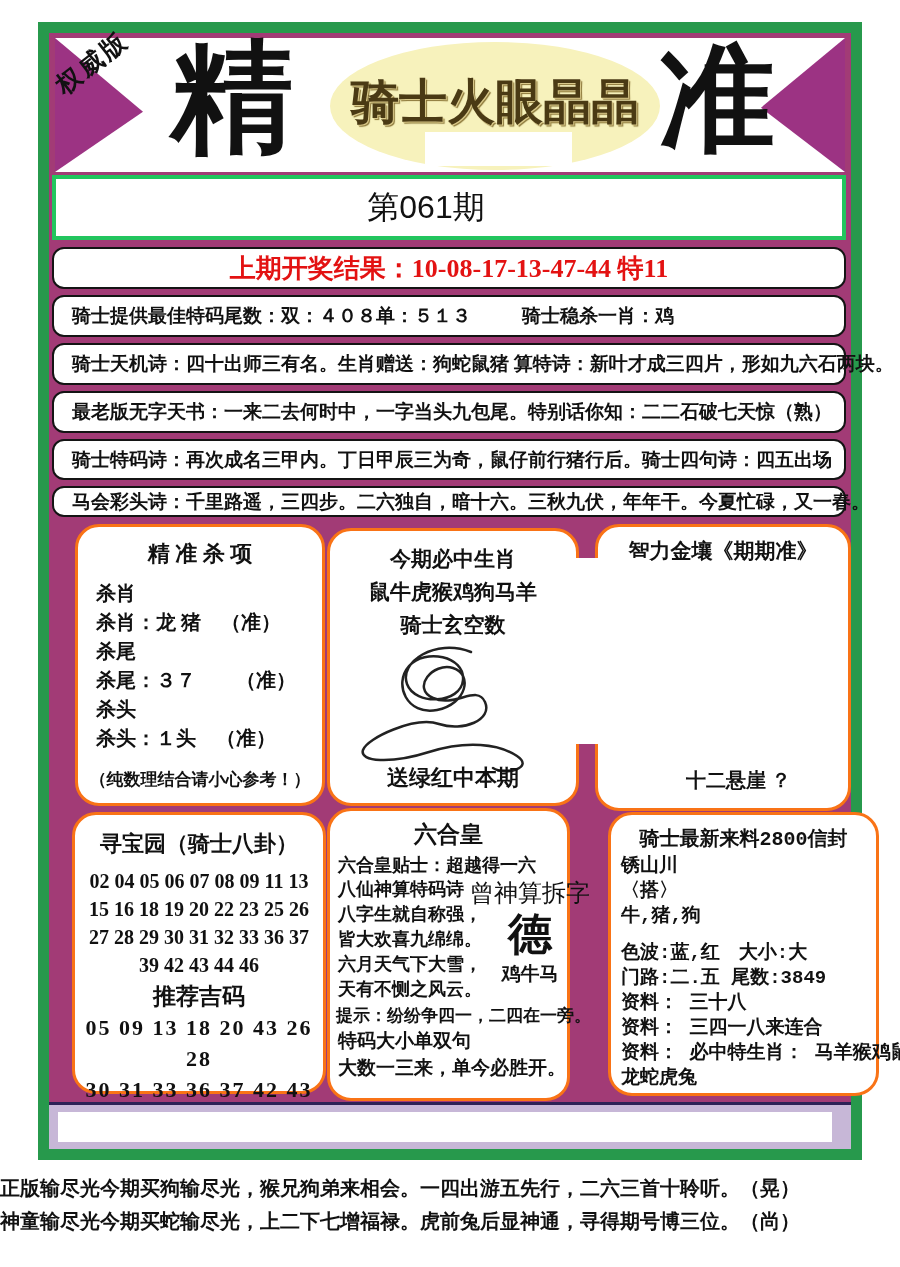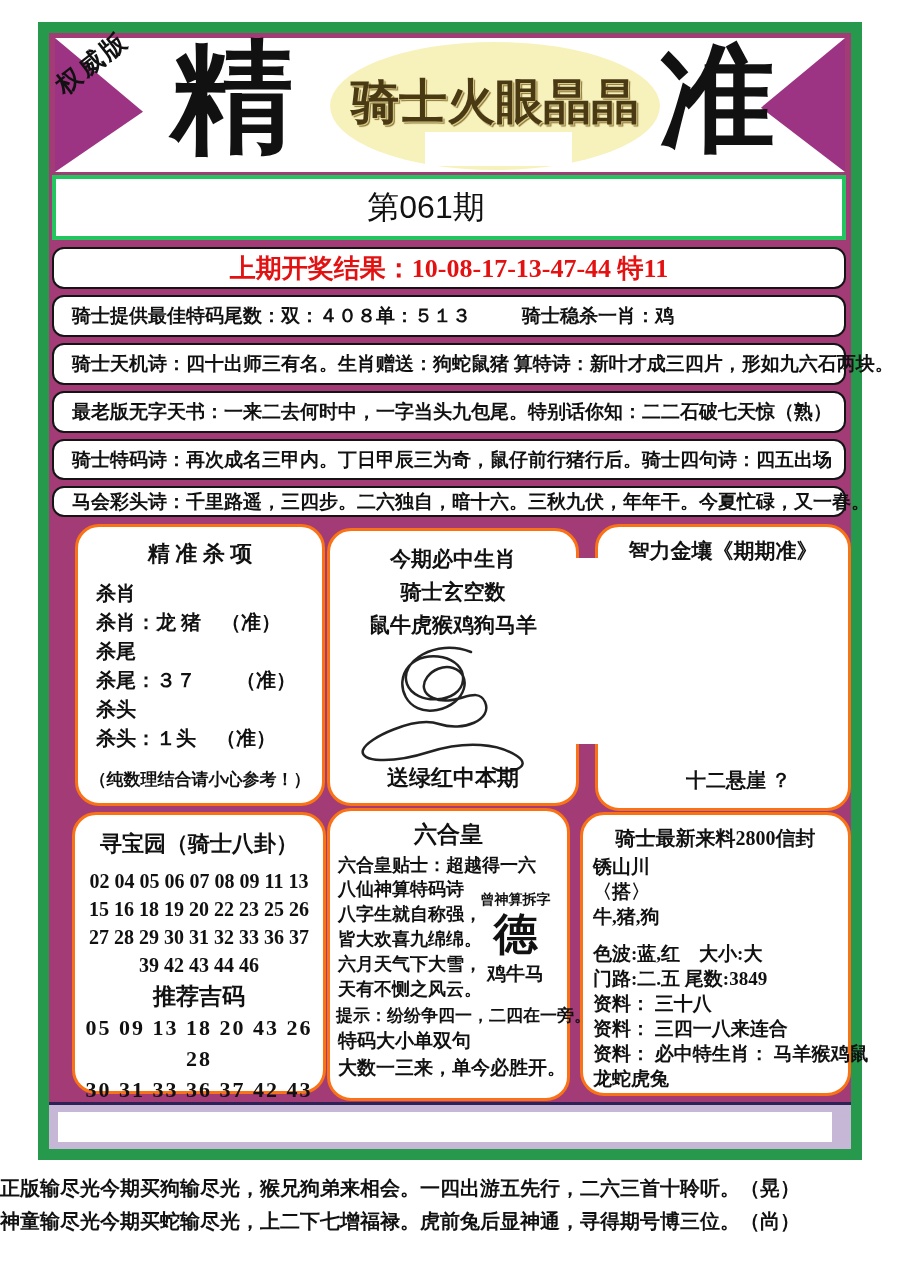--- a/index.html
+++ b/index.html
@@ -47,21 +47,21 @@
   .row .right-seg{margin-left:auto;margin-right:160px;}
 
   
   .panel{position:absolute;background:#ffffff;border:3px solid #f97316;border-radius:24px;color:#111;}
   .p-kill{left:26px;top:491px;width:244px;height:276px;}
   .p-zodiac{left:278px;top:495px;width:246px;height:272px;}
   .p-gold{left:546px;top:491px;width:250px;height:281px;z-index:1;}
   .patch-mid{position:absolute;left:525px;top:525px;width:74px;height:186px;background:#ffffff;z-index:2;}
   .p-treasure{left:23px;top:779px;width:248px;height:276px;}
   .p-liuhe{left:278px;top:775px;width:237px;height:287px;}
-  .p-mail{left:531px;top:779px;width:265px;height:278px;}
+  .p-mail{left:559px;top:779px;width:265px;height:278px;font-family:Liberation Mono, monospace;}
 
   .panel-title{font-size:22px;font-weight:bold;text-align:center;padding-top:12px;}
   .kill-lines{padding:10px 0 0 18px;font-size:20px;font-weight:bold;line-height:29px;}
   .kill-note{position:absolute;bottom:12px;width:100%;text-align:center;font-size:17px;font-weight:bold;}
 
   .zod-line{font-size:21px;font-weight:bold;text-align:center;line-height:33px;}
   .zod-first{padding-top:12px;}
   .scribble{display:block;margin:4px auto 0 auto;}
   .zod-footer{position:absolute;bottom:10px;width:100%;text-align:center;font-size:22px;font-weight:bold;}
 
@@ -72,21 +72,21 @@
   .treasure .panel-title{padding-top:14px;}
   .treasure-nums{margin-top:8px;}
   .sub-title{font-size:23px;font-weight:bold;text-align:center;margin-top:2px;}
   .lucky-row{font-size:22px;font-weight:bold;text-align:center;line-height:31px;letter-spacing:2px;}
 
   .liuhe-title{font-size:23px;font-weight:bold;text-align:center;padding-top:8px;}
   .liuhe-line1{font-size:18px;font-weight:bold;padding:3px 6px 0 8px;white-space:nowrap;}
   .liuhe-cols{display:flex;padding:0 6px 0 8px;}
   .liuhe-left{width:132px;font-size:18px;font-weight:bold;line-height:25px;white-space:nowrap;}
   .liuhe-right{flex:1;text-align:center;}
-  .split-title{font-size:14px;font-weight:bold;margin-top:14px;white-space:nowrap;}
+  .split-title{font-size:24px;font-weight:normal;white-space:nowrap;}
   .split-char{font-size:44px;font-weight:bold;line-height:52px;}
   .split-zodiac{font-size:19px;font-weight:bold;}
   .liuhe-tip{font-size:17px;font-weight:bold;padding:2px 4px 0 6px;white-space:nowrap;}
   .liuhe-extra{font-size:19px;font-weight:bold;padding-left:8px;line-height:27px;}
 
   .mail-title{font-size:20px;font-weight:bold;text-align:center;padding-top:10px;white-space:nowrap;}
   .mail-lines{padding:2px 8px 0 10px;font-size:19px;font-weight:bold;line-height:25px;}
   .mail-lines2{padding:12px 0 0 10px;font-size:19px;font-weight:bold;line-height:25px;}
   .mail-lines div,.mail-lines2 div{white-space:nowrap;}
 
@@ -147,22 +147,22 @@
         <div>杀尾</div>
         <div>杀尾：３７　　（准）</div>
         <div>杀头</div>
         <div>杀头：１头　（准）</div>
       </div>
       <div class="kill-note">（纯数理结合请小心参考！）</div>
     </div>
 
     <div class="panel p-zodiac">
       <div class="zod-line zod-first">今期必中生肖</div>
+      <div class="zod-line">鼠牛虎猴鸡狗马羊</div>
       <div class="zod-line">骑士玄空数</div>
-      <div class="zod-line">鼠牛虎猴鸡狗马羊</div>
       <svg class="scribble" width="200" height="130" viewBox="0 0 200 130">
         <path d="M118 6 C82 -8 46 16 54 38 C62 60 108 58 110 34 C112 10 72 2 56 20 C40 38 54 70 84 64 C114 58 120 28 100 22 C80 16 58 42 80 52 C102 62 124 38 132 56 C140 74 110 86 86 78 C62 70 14 92 10 104 C6 116 38 118 76 106 C114 94 146 98 164 110 C182 122 152 130 140 122" fill="none" stroke="#222" stroke-width="2.5" stroke-linecap="round"></path>
       </svg>
       <div class="zod-footer">送绿红中本期</div>
     </div>
 
     <div class="panel p-gold">
       <div class="gold-title">智力金壤《期期准》</div>
       <div class="gold-note">十二悬崖 ？</div>
     </div>

